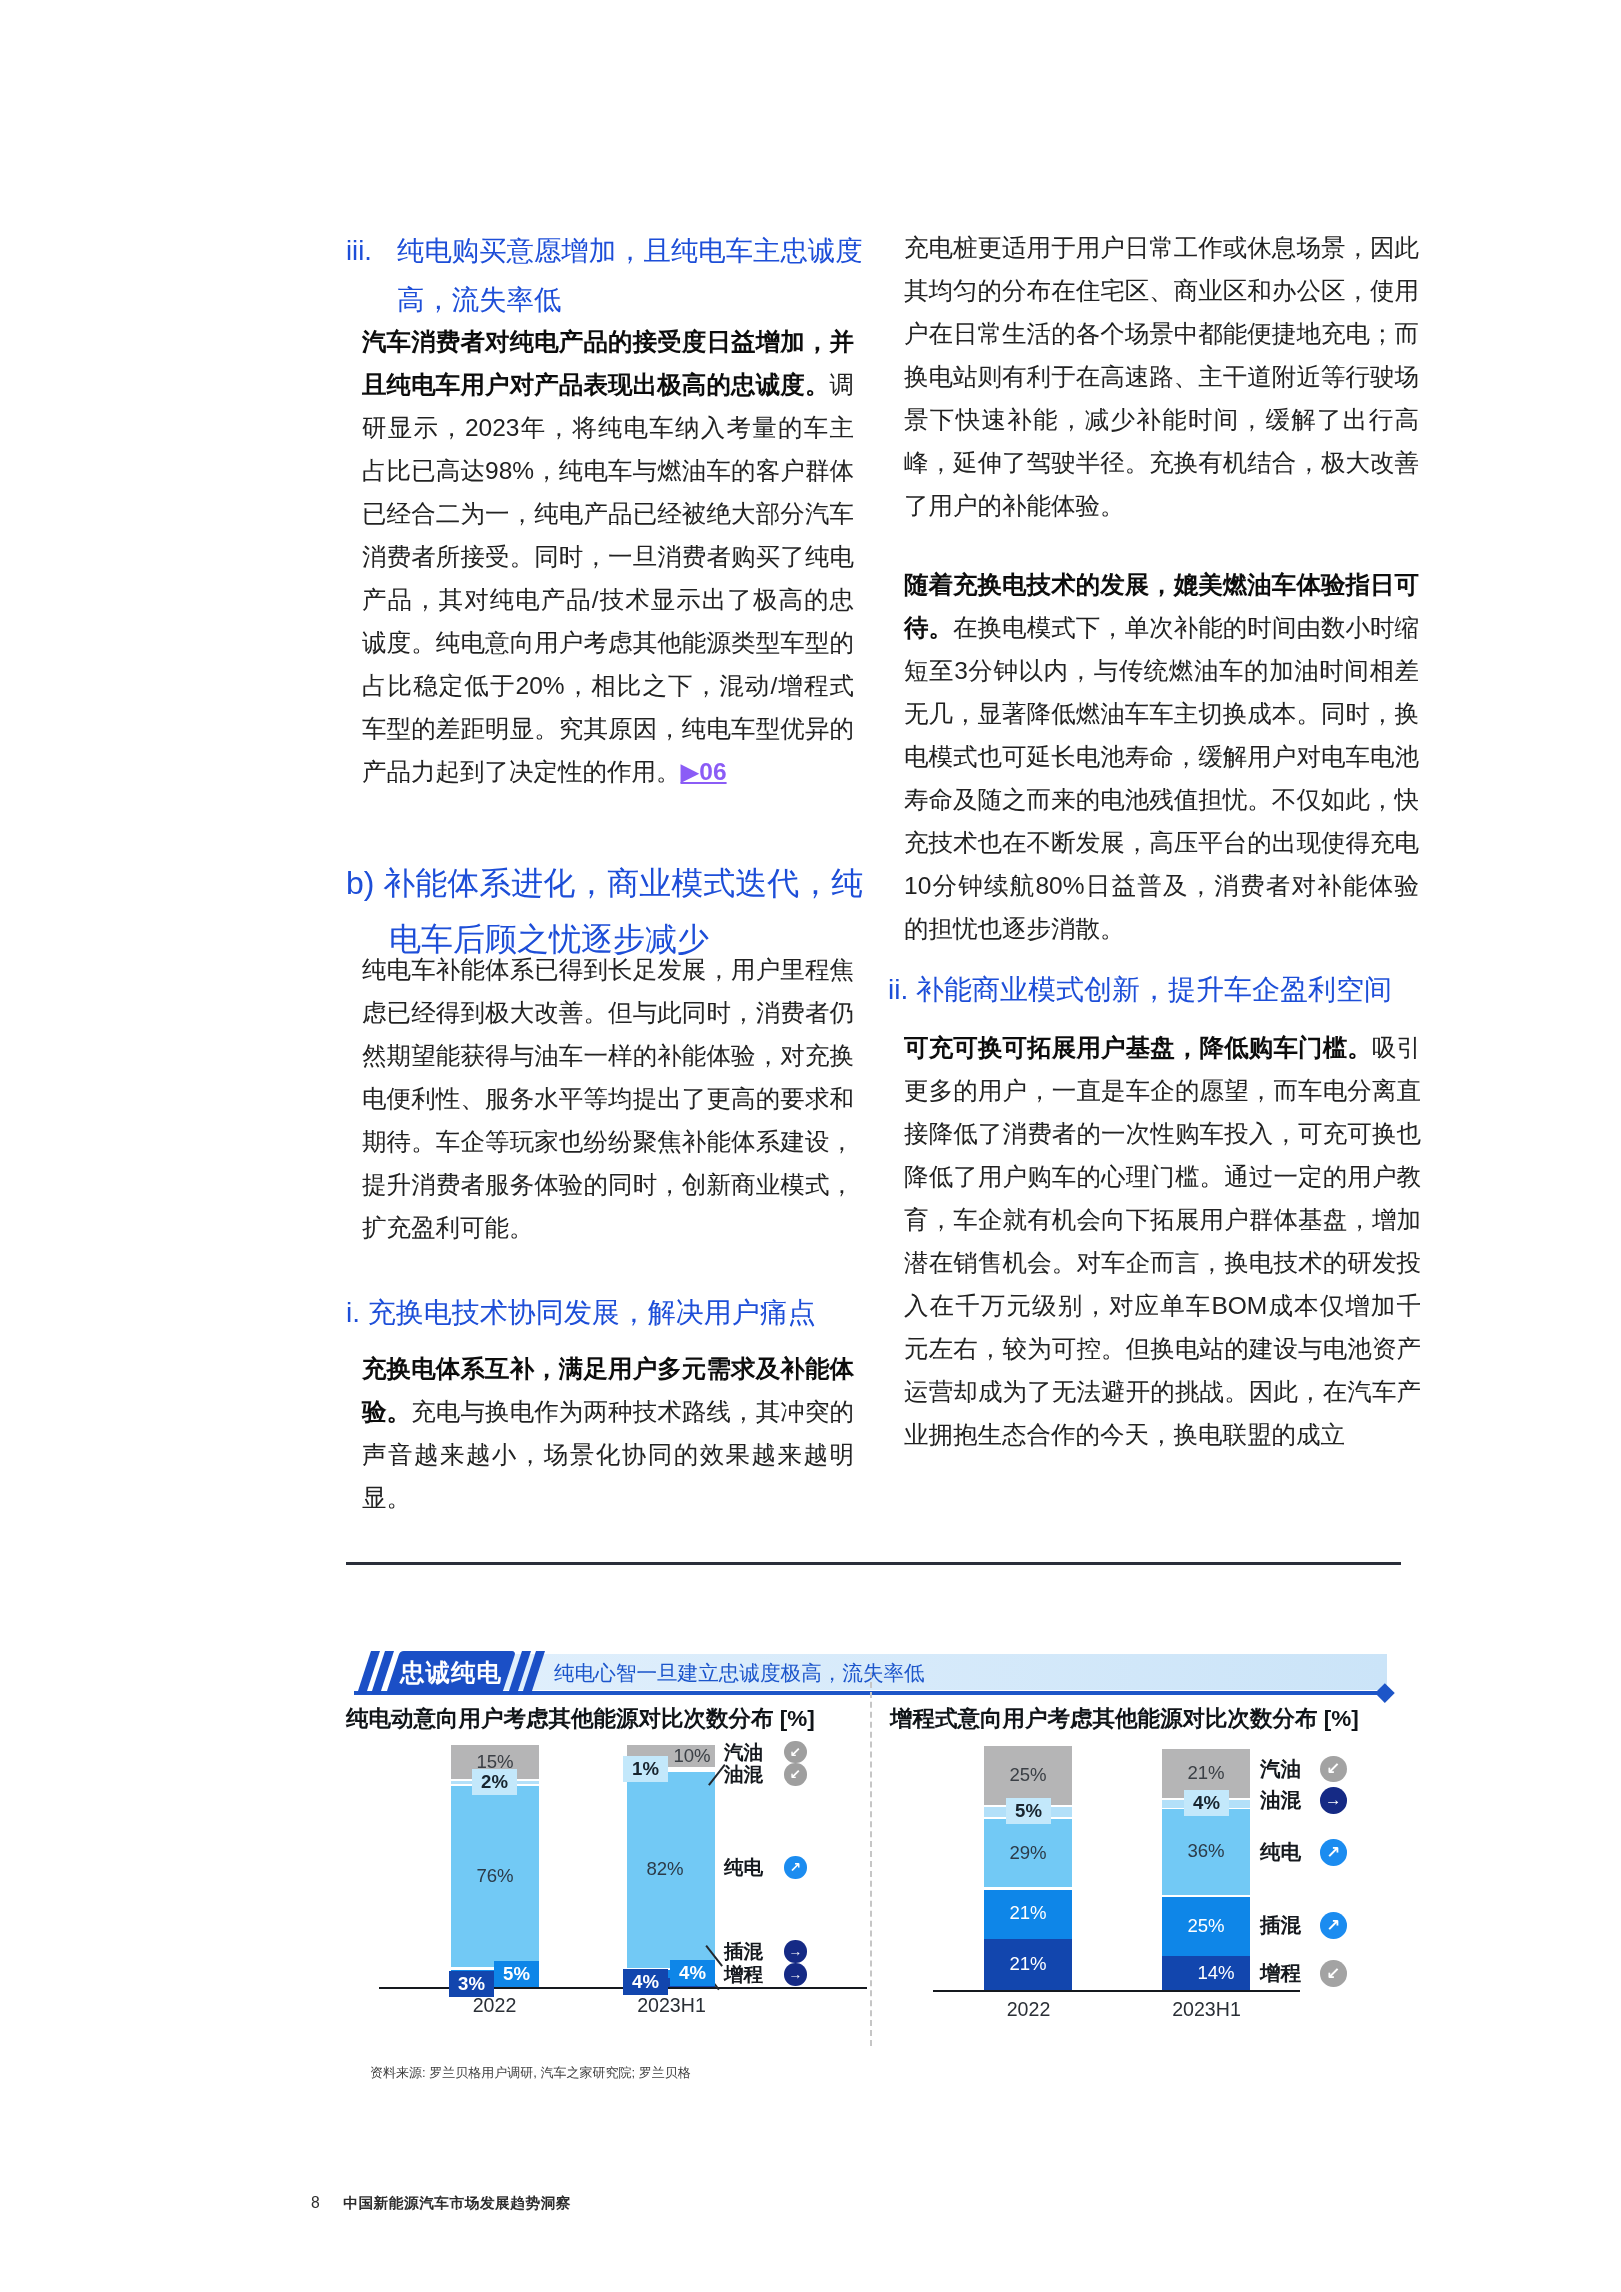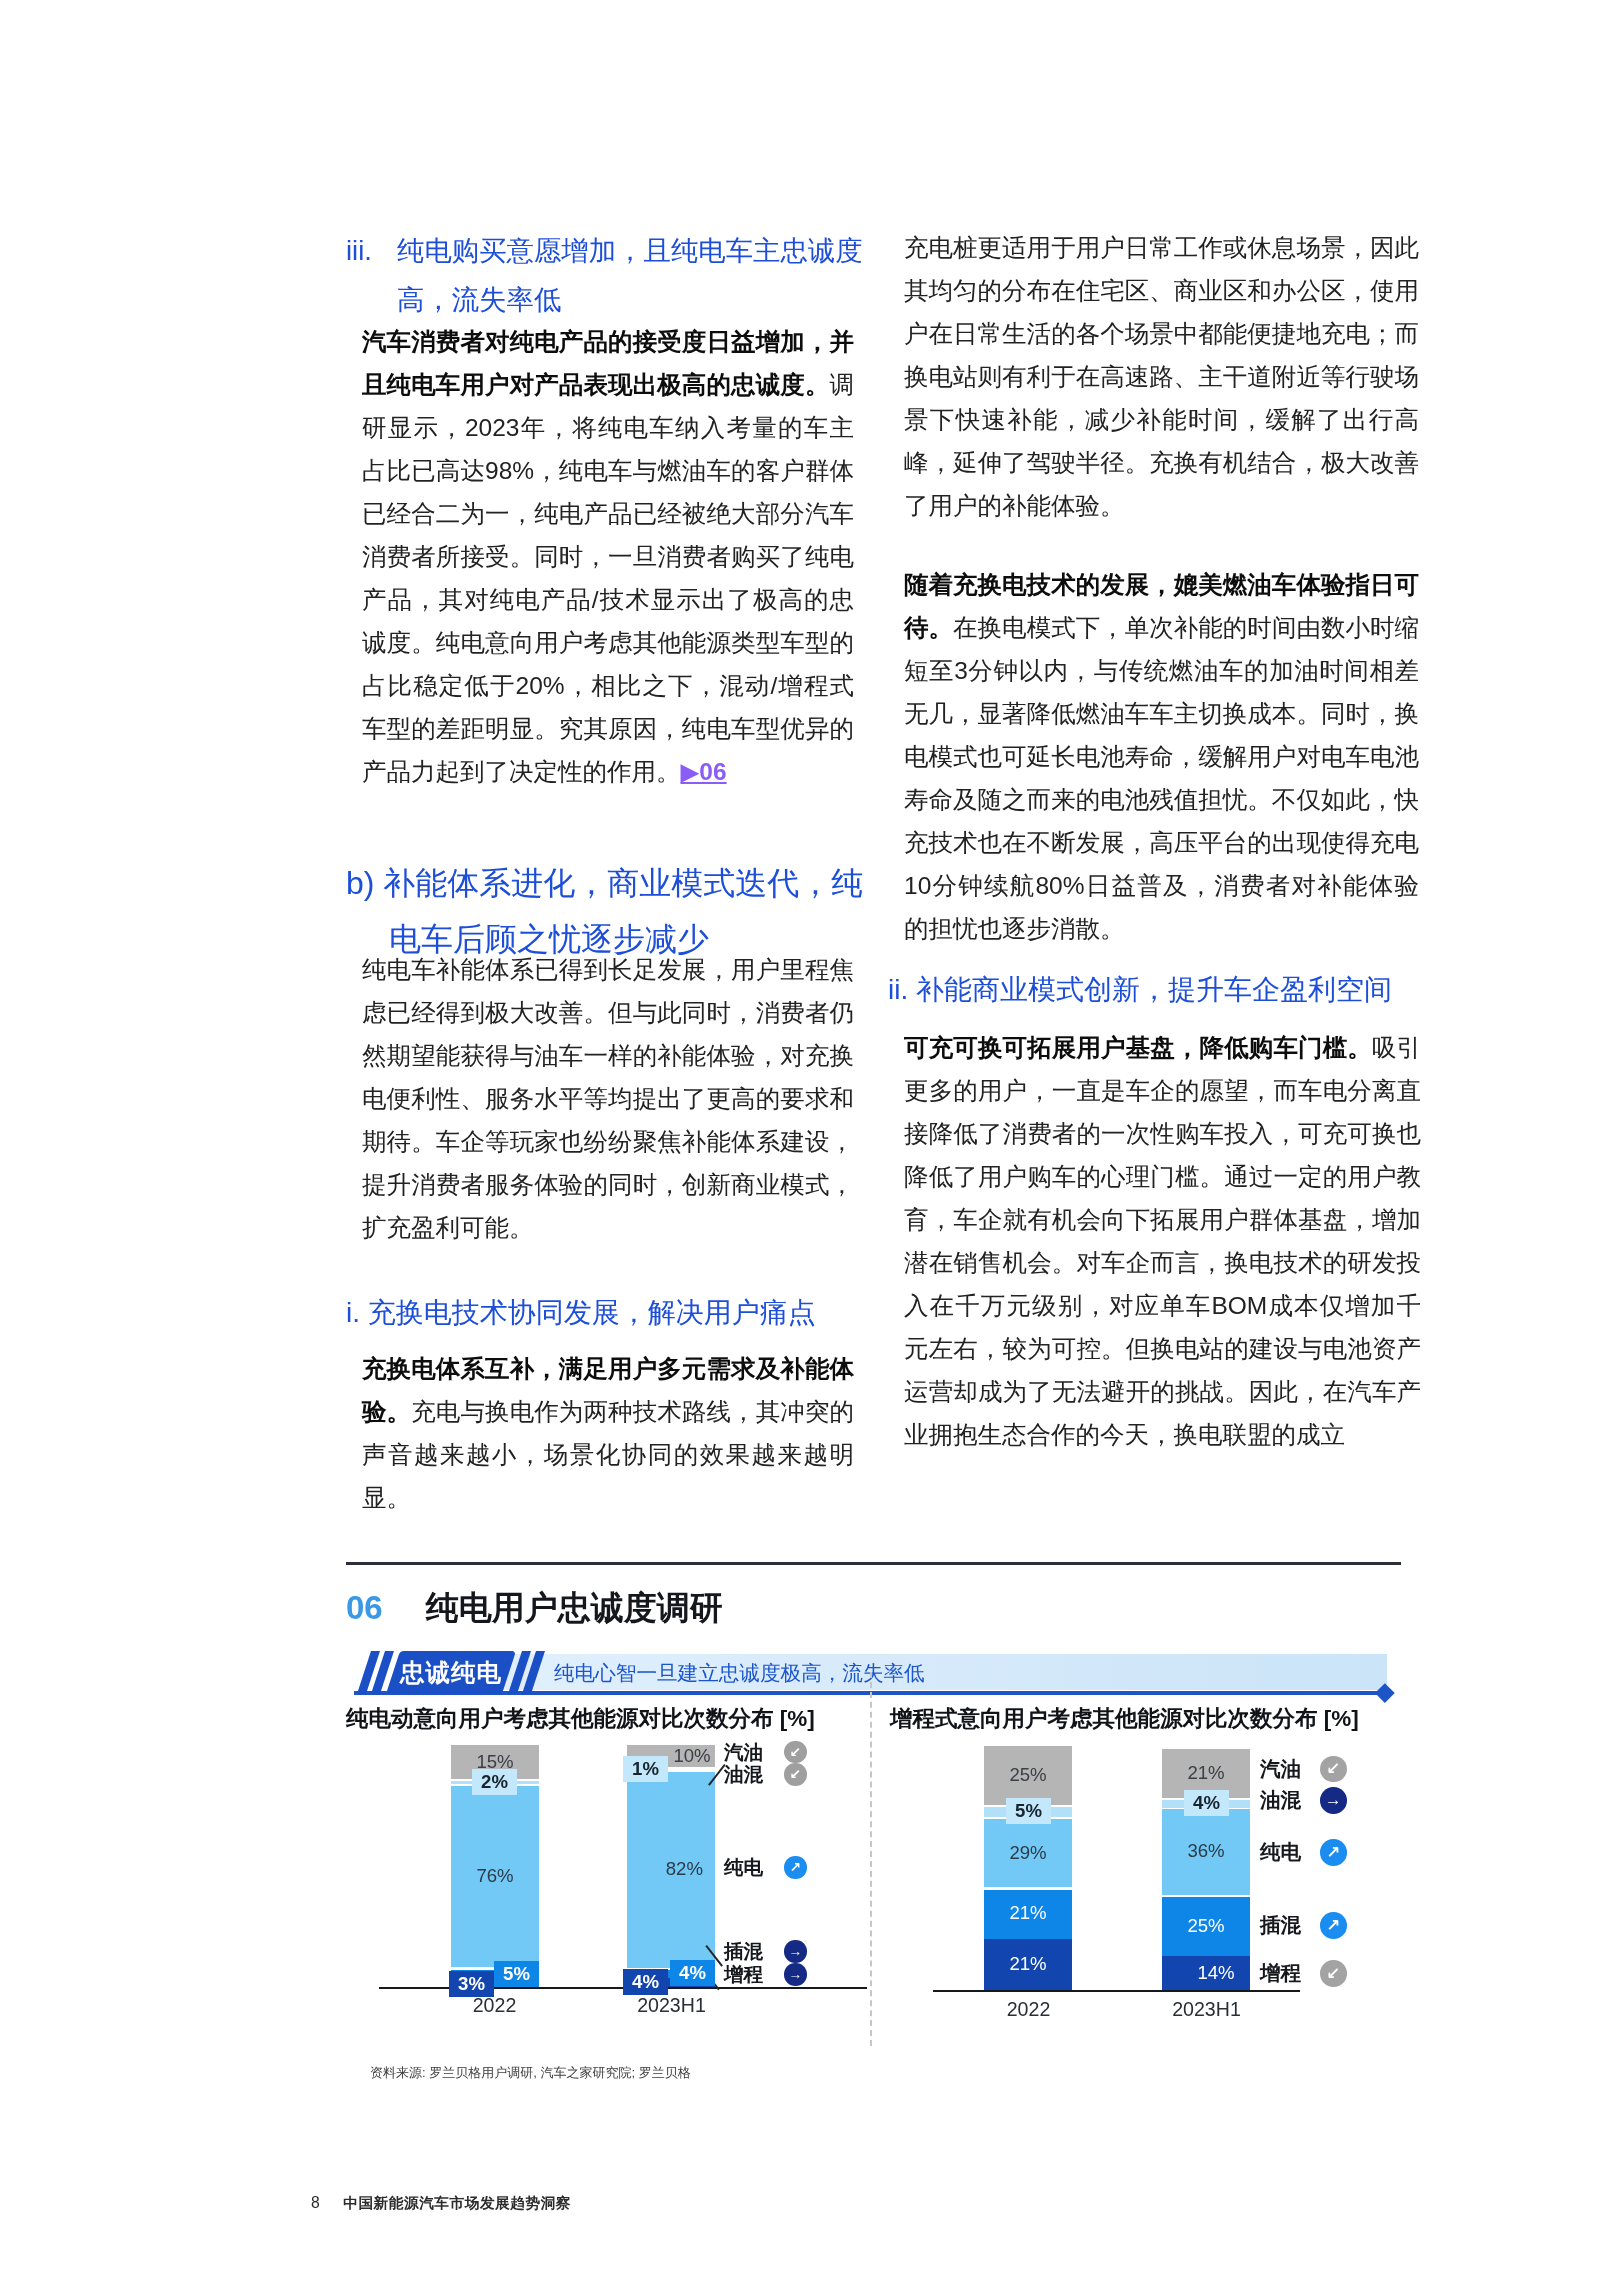--- a/index.html
+++ b/index.html
@@ -76,23 +76,20 @@
     <p class="para" id="rp1">充电桩更适用于用户日常工作或休息场景，因此其均匀的分布在住宅区、商业区和办公区，使用户在日常生活的各个场景中都能便捷地充电；而换电站则有利于在高速路、主干道附近等行驶场景下快速补能，减少补能时间，缓解了出行高峰，延伸了驾驶半径。充换有机结合，极大改善了用户的补能体验。</p>
 
     <p class="para" id="rp2"><b>随着充换电技术的发展，媲美燃油车体验指日可待。</b><span>在换电模式下，单次补能的时间由数小时缩短至3分钟以内，与传统燃油车的加油时间相差无几，显著降低燃油车车主切换成本。同时，换电模式也可延长电池寿命，缓解用户对电车电池寿命及随之而来的电池残值担忧。不仅如此，快充技术也在不断发展，高压平台的出现使得充电10分钟续航80%日益普及，消费者对补能体验的担忧也逐步消散。</span></p>
 
     <h3 class="h-blue" id="h-ii">ii. 补能商业模式创新，提升车企盈利空间</h3>
 
     <p class="para" id="rp3"><b>可充可换可拓展用户基盘，降低购车门槛。</b><span>吸引更多的用户，一直是车企的愿望，而车电分离直接降低了消费者的一次性购车投入，可充可换也降低了用户购车的心理门槛。通过一定的用户教育，车企就有机会向下拓展用户群体基盘，增加潜在销售机会。对车企而言，换电技术的研发投入在千万元级别，对应单车BOM成本仅增加千元左右，较为可控。但换电站的建设与电池资产运营却成为了无法避开的挑战。因此，在汽车产业拥抱生态合作的今天，换电联盟的成立</span></p>
   </div>
 
   <div class="fig-rule"></div>
-  <div class="fig-head">
-    <span class="fig-num">06</span><span class="fig-title">纯电用户忠诚度调研</span>
-  </div>
 
   <div class="banner">
     <div class="banner-bar"></div>
     <div class="banner-line"></div>
     <div class="banner-diamond"></div>
     <div class="stripe s1"></div>
     <div class="stripe s2"></div>
     <div class="badge">
         <span>忠诚纯电</span>
       </div>
@@ -116,21 +113,21 @@
       <div class="bar-segment" style="position: absolute; left: 105px; top: 46px; width: 88px; height: 4.8px; background: rgb(179, 224, 249); box-sizing: border-box; border-top: 2px solid rgb(255, 255, 255);"></div>
       <div class="bar-label chip" style="position: absolute; left: 126px; top: 36px; width: 45px; height: 25.5px; line-height: 25.5px; text-align: center; font-size: 18.6px; font-weight: 700; color: rgb(24, 36, 46); background: rgb(195, 232, 251); z-index: 4;">2%</div>
       <div class="bar-segment" style="position: absolute; left: 105px; top: 10.3px; width: 88px; height: 36px; background: rgb(181, 181, 182); box-sizing: border-box; border-top: 2px solid rgb(255, 255, 255);"></div>
       <div class="bar-label" style="position: absolute; left: 105px; top: 17.6px; width: 88px; text-align: center; font-size: 18.6px; color: rgb(58, 63, 69); z-index: 3;">15%</div>
       <div class="cat-label" style="position: absolute; left: 257px; top: 261px; width: 137px; text-align: center; font-size: 19.6px; color: rgb(42, 47, 54);">2023H1</div>
       <div class="bar-segment" style="position: absolute; left: 281px; top: 244px; width: 88px; height: 9.6px; background: rgb(18, 70, 174); box-sizing: border-box; border-top: none;"></div>
       <div class="bar-label chip" style="position: absolute; left: 277px; top: 236px; width: 45px; height: 25.5px; line-height: 25.5px; text-align: center; font-size: 18.6px; font-weight: 700; color: rgb(255, 255, 255); background: rgb(18, 70, 174); z-index: 4;">4%</div>
       <div class="bar-segment" style="position: absolute; left: 281px; top: 235px; width: 88px; height: 9.6px; background: rgb(14, 134, 232); box-sizing: border-box; border-top: 2px solid rgb(255, 255, 255);"></div>
       <div class="bar-label chip" style="position: absolute; left: 324px; top: 227px; width: 45px; height: 25.5px; line-height: 25.5px; text-align: center; font-size: 18.6px; font-weight: 700; color: rgb(255, 255, 255); background: rgb(14, 134, 232); z-index: 4;">4%</div>
       <div class="bar-segment" style="position: absolute; left: 281px; top: 37px; width: 88px; height: 198px; background: rgb(114, 201, 245); box-sizing: border-box; border-top: 2px solid rgb(255, 255, 255);"></div>
-      <div class="bar-label" style="position: absolute; left: 281px; top: 125px; width: 76px; text-align: right; font-size: 18.6px; color: rgb(44, 59, 73); z-index: 3;">82%</div>
+      <div class="bar-label" style="position: absolute; left: 281px; top: 125px; width: 76px; text-align: center; font-size: 18.6px; color: rgb(44, 59, 73); z-index: 3;">82%</div>
       <div class="bar-segment" style="position: absolute; left: 281px; top: 34px; width: 88px; height: 2.4px; background: rgb(179, 224, 249); box-sizing: border-box; border-top: 2px solid rgb(255, 255, 255);"></div>
       <div class="bar-label chip" style="position: absolute; left: 277px; top: 23px; width: 45px; height: 25.5px; line-height: 25.5px; text-align: center; font-size: 18.6px; font-weight: 700; color: rgb(24, 36, 46); background: rgb(195, 232, 251); z-index: 4;">1%</div>
       <div class="bar-segment" style="position: absolute; left: 281px; top: 10.3px; width: 88px; height: 24px; background: rgb(181, 181, 182); box-sizing: border-box; border-top: 2px solid rgb(255, 255, 255);"></div>
       <div class="bar-label" style="position: absolute; left: 302px; top: 11.6px; width: 88px; text-align: center; font-size: 18.6px; color: rgb(58, 63, 69); z-index: 3;">10%</div>
       <div class="legend-label" style="position: absolute; left: 378px; top: 7.8px; font-size: 19.6px; font-weight: 700; color: rgb(21, 25, 30); line-height: 22.5px;">汽油</div>
       <div class="legend-icon" style="position: absolute; left: 438px; top: 7.8px; width: 22.5px; height: 22.5px; border-radius: 50%; background: rgb(159, 159, 159); color: rgb(255, 255, 255); display: flex; align-items: center; justify-content: center; font-size: 13.7px; font-weight: 700;">↙</div>
       <div class="legend-label" style="position: absolute; left: 378px; top: 30px; font-size: 19.6px; font-weight: 700; color: rgb(21, 25, 30); line-height: 22.5px;">油混</div>
       <div class="legend-icon" style="position: absolute; left: 438px; top: 30px; width: 22.5px; height: 22.5px; border-radius: 50%; background: rgb(159, 159, 159); color: rgb(255, 255, 255); display: flex; align-items: center; justify-content: center; font-size: 13.7px; font-weight: 700;">↙</div>
       <div class="legend-label" style="position: absolute; left: 378px; top: 123px; font-size: 19.6px; font-weight: 700; color: rgb(21, 25, 30); line-height: 22.5px;">纯电</div>
       <div class="legend-icon" style="position: absolute; left: 438px; top: 123px; width: 22.5px; height: 22.5px; border-radius: 50%; background: rgb(27, 140, 240); color: rgb(255, 255, 255); display: flex; align-items: center; justify-content: center; font-size: 13.7px; font-weight: 700;">↗</div>

